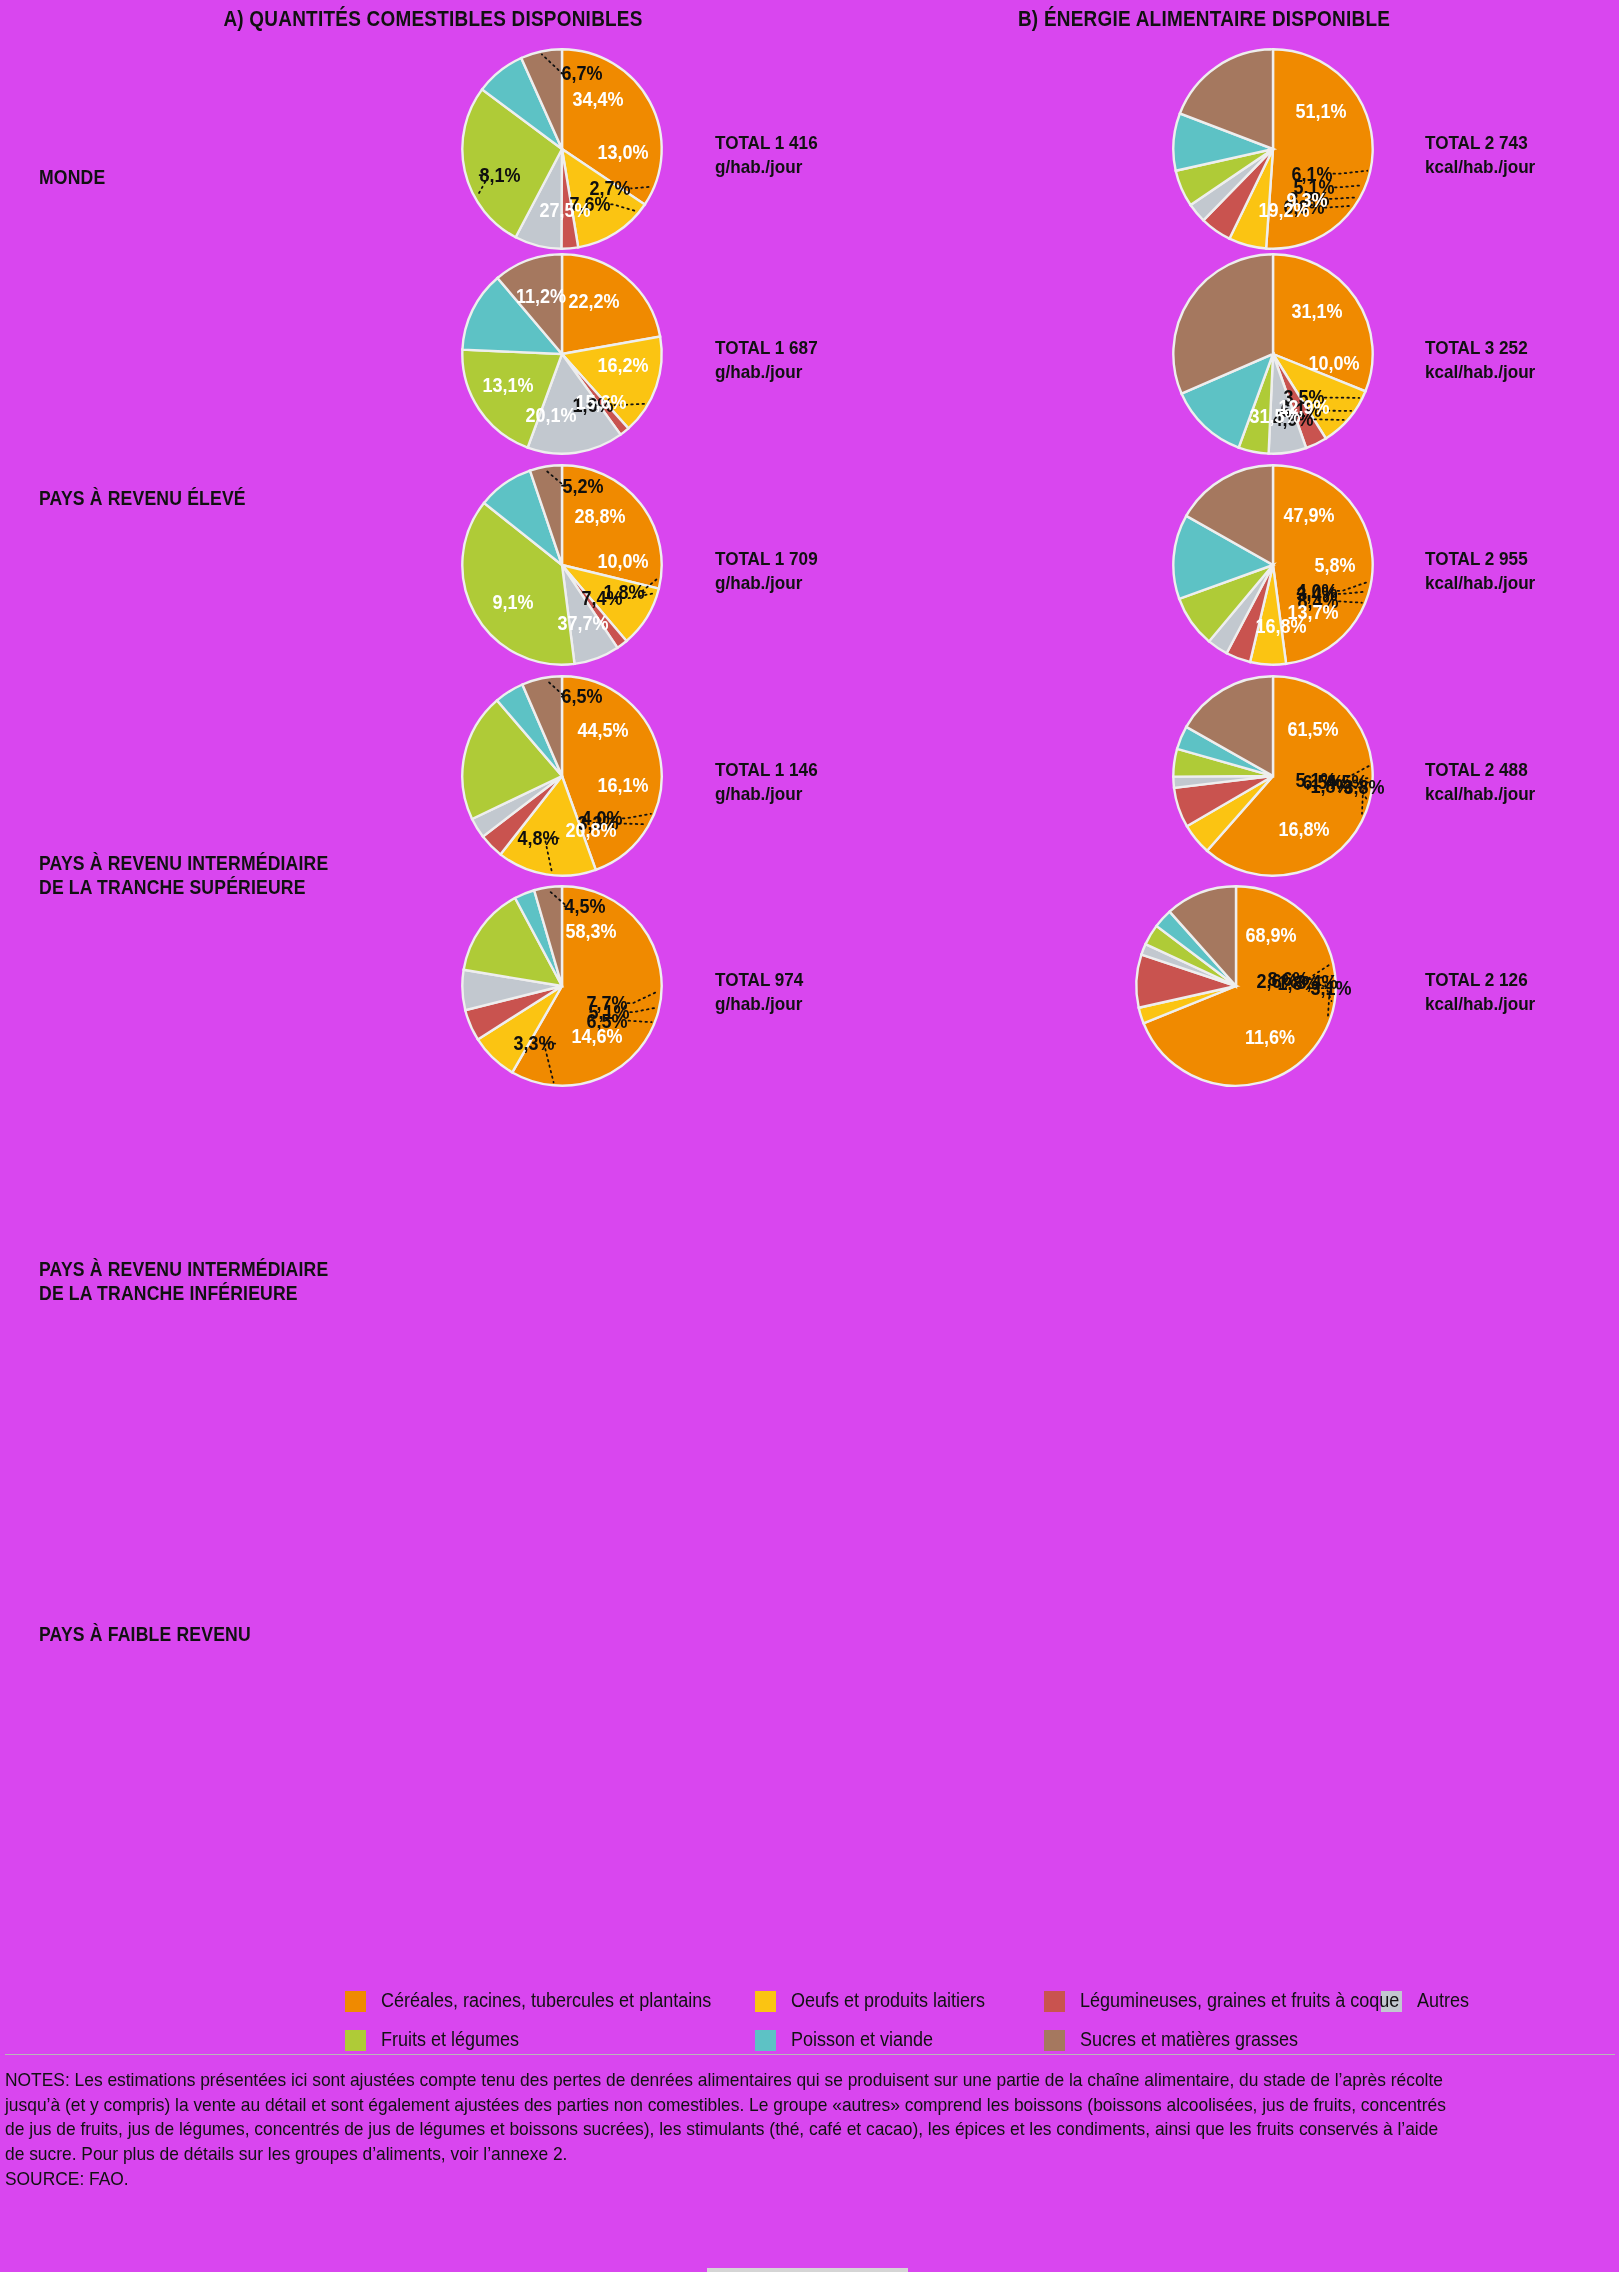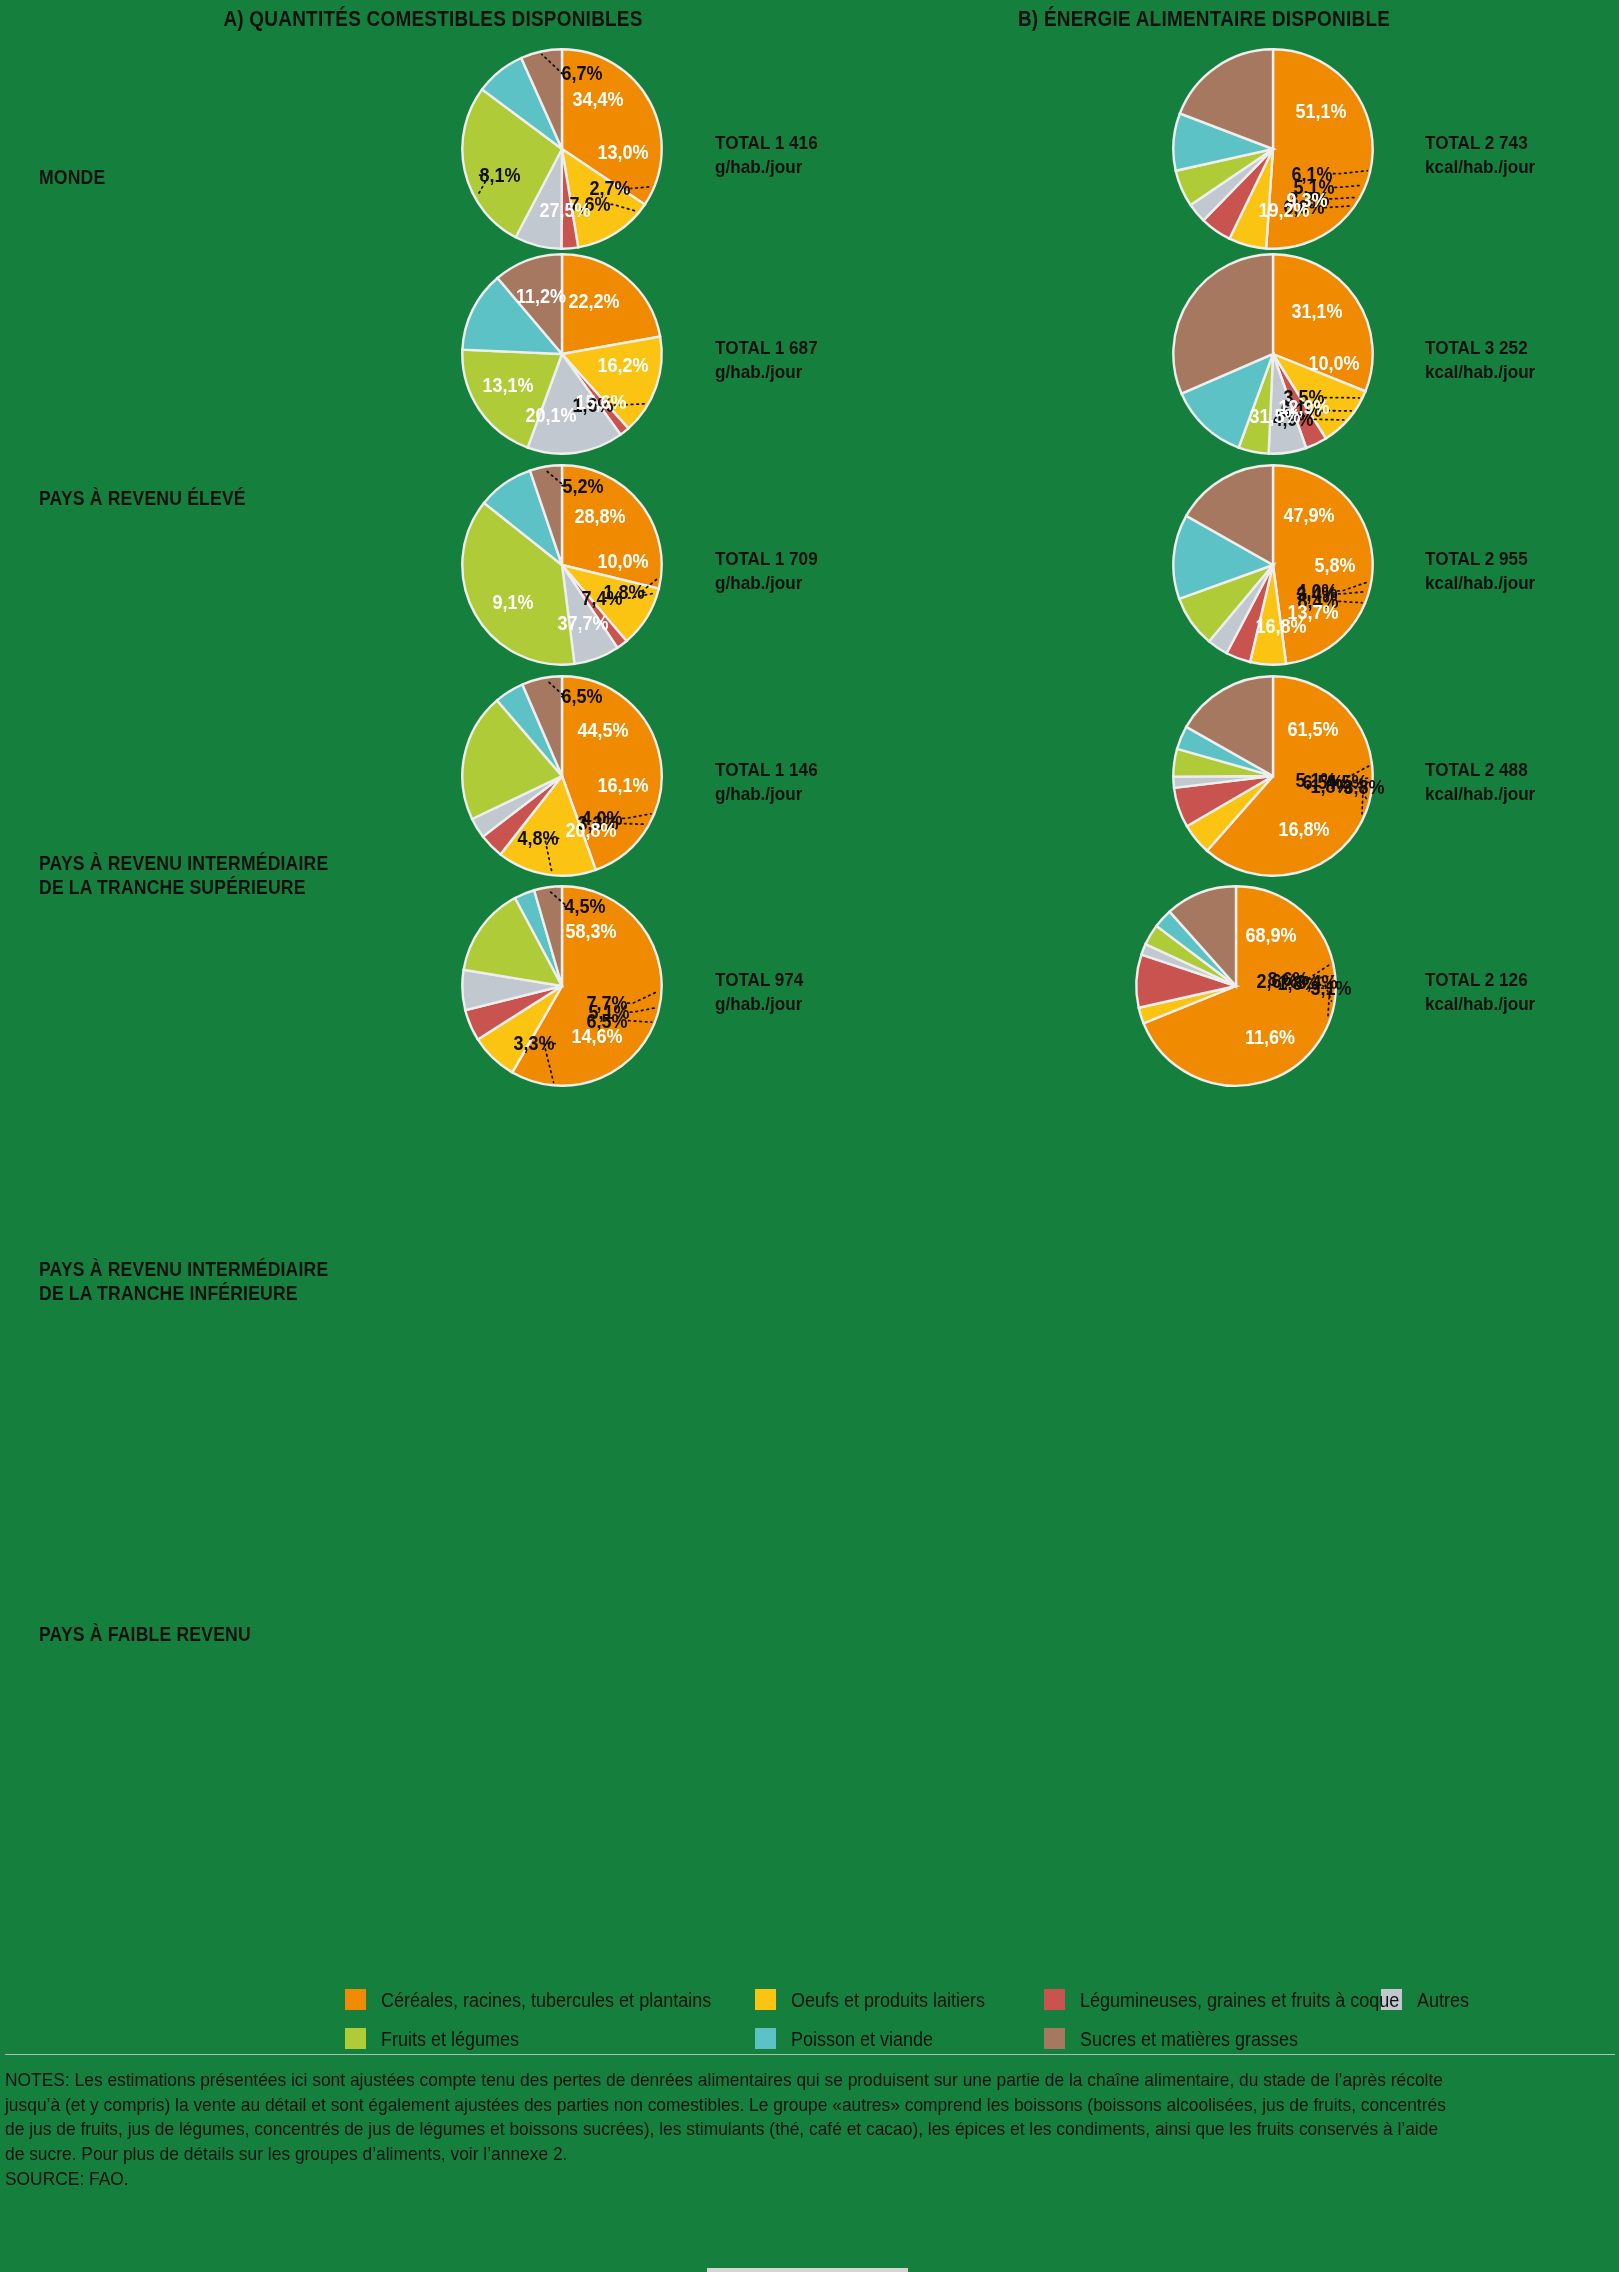--- a/index.html
+++ b/index.html
@@ -5,21 +5,21 @@
   * { box-sizing: border-box; }
   html, body {
     margin: 0; padding: 0;
     background: #eeeeee;
     font-family: "Liberation Sans", sans-serif;
   }
   #page {
     position: relative;
     width: 1620px;
     height: 2273px;
-    background: #15803d;
+    background: #d946ef;
     overflow: hidden;
   }
 
   
   .col-title {
     position: absolute;
     top: 6.4px;
     font-size: 22px;
     font-weight: bold;
     letter-spacing: 0.3px;
@@ -96,21 +96,21 @@
   #legend {
     position: absolute;
     left: 345px;
     top: 1958px;
     width: 1261px;
     display: grid;
     grid-template-columns: 410px 289px 337px 209px;
     grid-auto-rows: 39px;
     align-items: center;
   }
-  .leg-item { display: flex; align-items: flex-start; margin-top: 46px; }
+  .leg-item { display: flex; align-items: flex-end; margin-top: 46px; }
   .leg-swatch {
     width: 21px; height: 21px;
     margin-right: 14.5px;
     flex: 0 0 auto;
   }
   .leg-text {
     font-size: 20px;
     color: #111;
     white-space: nowrap;
     transform: scaleX(0.9);

